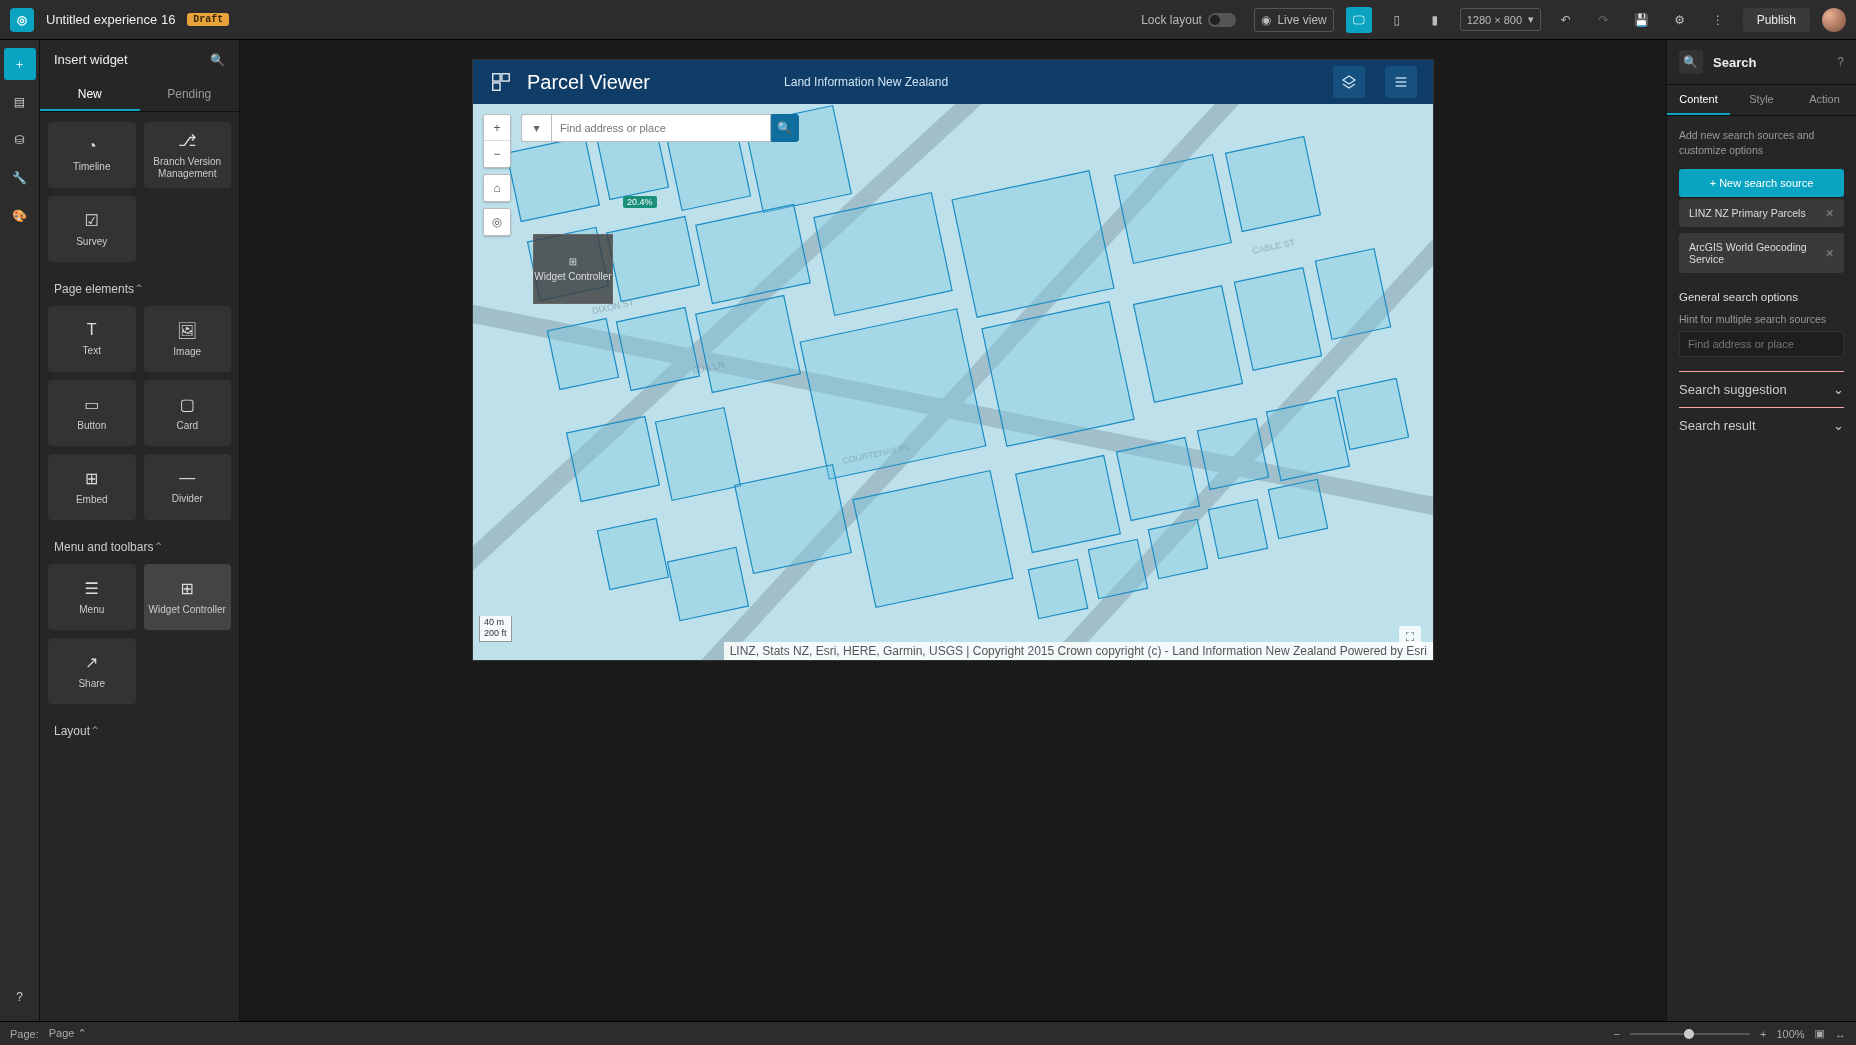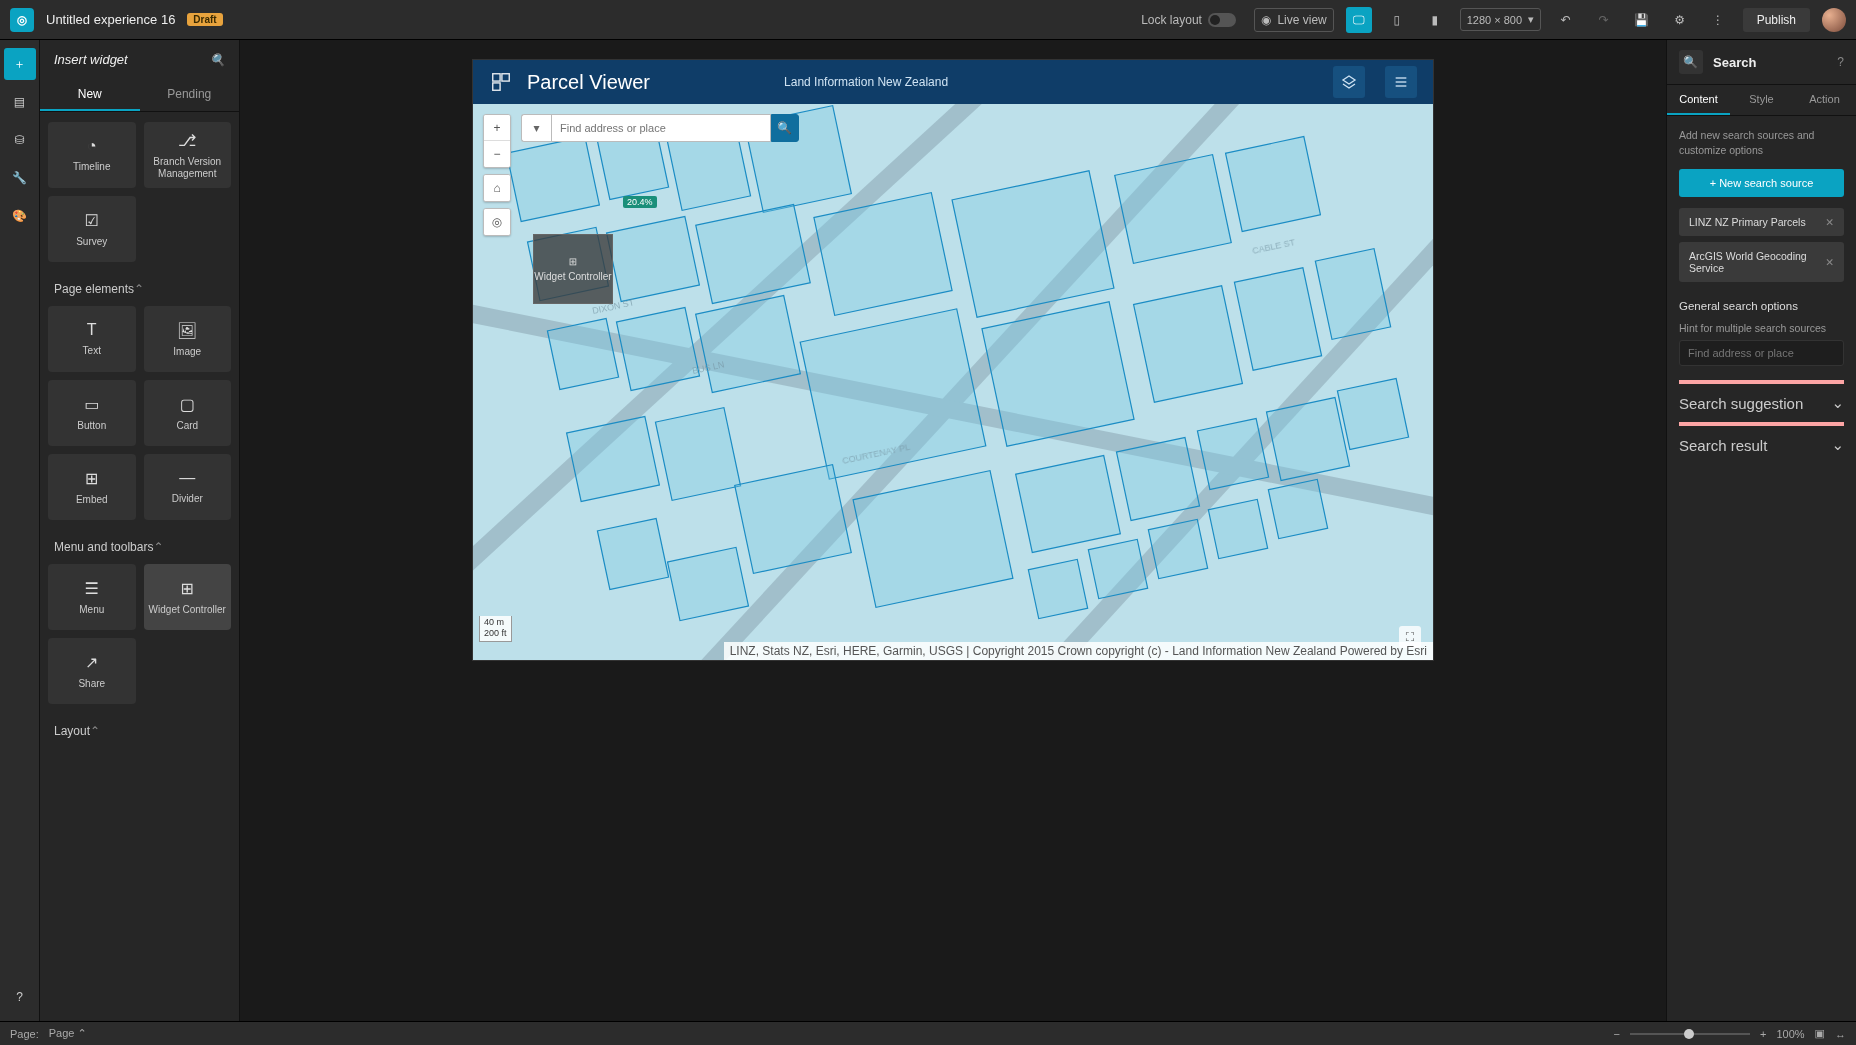--- a/index.html
+++ b/index.html
@@ -2,21 +2,21 @@
 <html><head>
 <meta charset="utf-8">
 <style>
 * { box-sizing: border-box; margin: 0; padding: 0; font-family: -apple-system, BlinkMacSystemFont, "Segoe UI", Arial, sans-serif; }
 html, body { width: 100%; height: 100%; background: #1a1a1a; color: #ccc; overflow: hidden; font-size: 12px; }
 
 
 .topbar { height: 40px; background: #2c2c2c; display: flex; align-items: center; padding: 0 10px; gap: 12px; border-bottom: 1px solid #000; }
 .logo { width: 24px; height: 24px; background: #0aa3c2; border-radius: 4px; display:flex; align-items:center; justify-content:center; color:#fff; font-weight:bold; }
 .title { color: #eee; font-size: 13px; }
-.badge { background: #e8a33d; color: #3a2a00; padding: 1px 6px; border-radius: 3px; font-size: 10px; font-weight: 600; }
+.badge { background: #e8a33d; color: #3a2a00; padding: 1px 6px; border-radius: 3px; font-size: 10px; font-weight: 600; font-family: Liberation Mono, monospace; }
 .topbar .spacer { flex: 1; }
 .topbar .ctrl { color: #bbb; cursor: pointer; display:flex; align-items:center; gap:6px; padding:4px 6px; }
 .toggle { width:28px; height:14px; border-radius:7px; background:#555; position:relative; }
 .toggle::after { content:""; position:absolute; width:10px; height:10px; background:#222; border-radius:50%; top:2px; left:2px; }
 .live-btn { border:1px solid #555; border-radius:3px; padding:3px 10px; color:#ccc; }
 .iconbtn { width:26px; height:26px; display:flex; align-items:center; justify-content:center; color:#bbb; cursor:pointer; }
 .iconbtn.active { background:#0aa3c2; color:#fff; border-radius:3px; }
 .size-dd { border:1px solid #555; padding:3px 8px; border-radius:3px; color:#ccc; font-size:11px; }
 .publish { background:#3a3a3a; color:#eee; padding:5px 14px; border-radius:3px; cursor:pointer; font-size:12px; }
 .avatar { width:24px; height:24px; border-radius:50%; background: radial-gradient(circle at 30% 30%, #e8b090, #7a4a3a); }
@@ -25,21 +25,21 @@
 .main { display:flex; height: calc(100% - 40px - 24px); }
 
 
 .rail { width: 40px; background:#2c2c2c; display:flex; flex-direction:column; align-items:center; padding-top:8px; gap:6px; border-right:1px solid #111; }
 .rail .railbtn { width:32px; height:32px; display:flex; align-items:center; justify-content:center; color:#ccc; cursor:pointer; border-radius:3px; }
 .rail .railbtn.active { background:#0aa3c2; color:#fff; }
 .rail .help { margin-top:auto; margin-bottom:8px; }
 
 
 .wpanel { width: 200px; background:#262626; border-right:1px solid #111; display:flex; flex-direction:column; }
-.wpanel-head { display:flex; align-items:flex-end; justify-content:space-between; padding:12px 14px;font-style:italic; }
+.wpanel-head { display:flex; align-items:flex-end; justify-content:space-between; padding:12px 14px; }
 .wpanel-head h2 { font-size:13px; font-weight:500; color:#eee; }
 .tabs { display:flex; border-bottom:1px solid #111; }
 .tabs .tab { flex:1; text-align:center; padding:8px 0; color:#999; cursor:pointer; font-size:12px; }
 .tabs .tab.active { color:#fff; border-bottom:2px solid #0aa3c2; }
 .wpanel-body { flex:1; overflow-y:auto; padding: 10px 8px; }
 .wgrid { display:grid; grid-template-columns: 1fr 1fr; gap:8px; margin-bottom:14px; }
 .wcard { background:#333; border-radius:4px; height:66px; display:flex; flex-direction:column; align-items:center; justify-content:center; gap:6px; cursor:grab; color:#ccc; text-align:center; padding:4px; }
 .wcard.sel { background:#444; }
 .wcard .wic { font-size:16px; color:#ddd; }
 .wcard .wlabel { font-size:10px; line-height:1.2; }
@@ -74,28 +74,28 @@
 
 .rpanel { width: 190px; background:#262626; border-left:1px solid #111; display:flex; flex-direction:column; }
 .rpanel-head { display:flex; align-items:center; padding:10px 12px; gap:10px; border-bottom:1px solid #111; }
 .rp-ic { width:24px; height:24px; background:#333; border-radius:3px; display:flex; align-items:center; justify-content:center; color:#ccc; }
 .rpanel-head h3 { font-size:13px; flex:1; color:#eee; }
 .rtabs { display:flex; border-bottom:1px solid #111; }
 .rtabs .rtab { flex:1; text-align:center; font-size:11px; padding:8px 0; color:#999; cursor:pointer; }
 .rtabs .rtab.active { color:#fff; border-bottom:2px solid #0aa3c2;text-align:center; }
 .rbody { flex:1; overflow-y:auto; padding:12px; }
 .rdesc { font-size:10.5px; color:#999; margin-bottom:12px; line-height:1.4; }
-.add-src { background:#0aa3c2; color:#fff; font-size:11px; padding:8px 0; text-align:center; border-radius:3px; cursor:pointer; margin-bottom:11px; }
+.add-src { background:#0aa3c2; color:#fff; font-size:11px; padding:8px 0; text-align:center; border-radius:3px; cursor:pointer; margin-bottom:2px; }
 .add-src::before { content:"+ "; }
 .src-item { background:#3a3a3a; padding:8px 10px; border-radius:3px; margin-bottom:6px; display:flex; align-items:center; justify-content:space-between; font-size:10.5px; color:#ddd; }
 .src-item .x { color:#888; cursor:pointer; }
 .rsection-t { font-size:11.5px; color:#ddd; margin:18px 0 10px; }
 .rlabel { font-size:10.5px; color:#999; margin-bottom:6px; }
 .rinput { width:100%; background:#1e1e1e; border:1px solid #333; color:#888; padding:6px 8px; font-size:11px; border-radius:3px; margin-bottom:14px; }
-.raccord { display:flex; justify-content:space-between; align-items:center; padding:10px 0; border-top:4px solid #fca5a5; color:#ccc; font-size:15px; cursor:pointer; }
+.raccord { display:flex; justify-content:space-between; align-items:center; padding:10px 0; border-top:1px solid #fca5a5; color:#ccc; font-size:13px; cursor:pointer; }
 
 
 .statusbar { height:24px; background:#2c2c2c; display:flex; align-items:center; padding:0 10px; font-size:11px; color:#aaa; border-top:1px solid #000; gap:10px; }
 .statusbar .spacer { flex:1; }
 .zoomslider { width:120px; height:2px; background:#555; position:relative; }
 .zoomslider::after { content:""; position:absolute; width:10px; height:10px; background:#ccc; border-radius:50%; top:-4px; left:45%; }
 </style>
 </head>
 <body>
 

